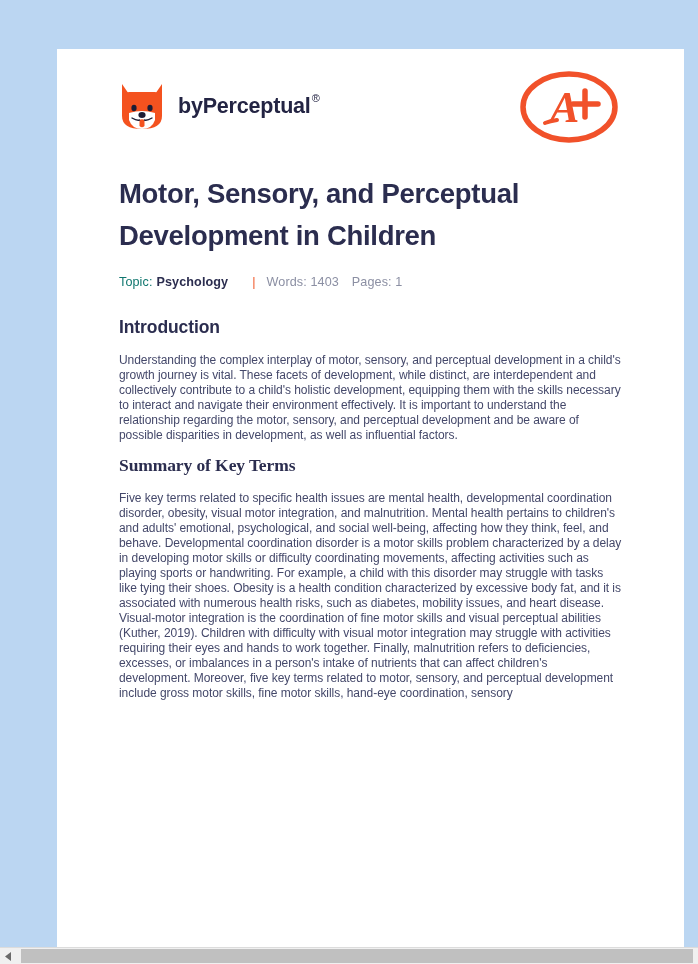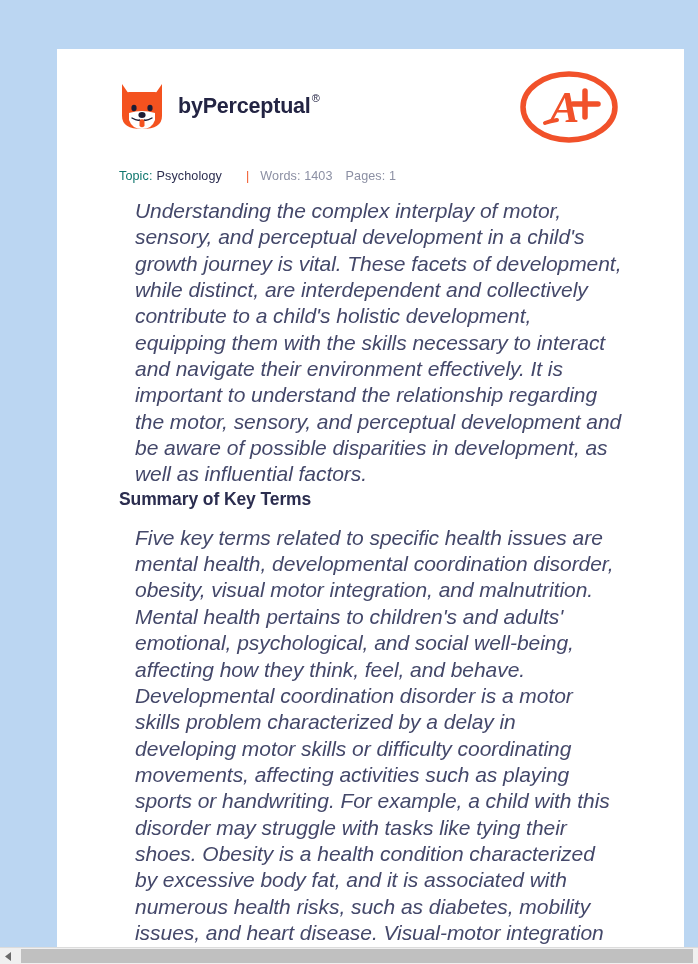--- a/index.html
+++ b/index.html
@@ -103,47 +103,46 @@
     font-size: 12.6px;
     color: #8b8fa3;
     display: flex;
     align-items: center;
     white-space: nowrap;
     letter-spacing: 0.1px;
   }
   .doc-meta .meta-label { color: #0f766e; }
   .doc-meta .meta-strong {
     color: #2b2d4f;
-    font-weight: normal;
+    font-weight: bold;
     margin-left: 4px;
   }
   .doc-meta .meta-sep {
     color: #f1592a;
     margin: 0 11px;
   }
   .doc-meta .meta-item { margin-right: 13px; }
 
   
   .section-head {
     font-size: 17.5px;
     font-weight: bold;
     color: #2b2d4f;
     margin: 28px 0 0 0;
     letter-spacing: -0.1px;
   }
-  .section-head.tight { margin-top: 1px; }
+  .section-head.tight { margin-top: 12px; font-family: Liberation Serif, serif; }
 
   .body-par {
-    font-size: 21px;
+    font-size: 12px;
     line-height: 1.255;
     color: #44486a;
-    margin: 15px 0 0 16px;
+    margin: 15px 0 0 0;
     text-align: left;
     letter-spacing: -0.05px;
-    font-style: italic;
   }
 
   
   .h-scrollbar {
     position: absolute;
     left: 0;
     bottom: 0;
     width: 698px;
     height: 17px;
     background: #f0f0f0;
@@ -214,28 +213,30 @@
       </div>
 
       <svg class="grade-badge" viewBox="0 0 105 80">
         <ellipse cx="52" cy="40" rx="46" ry="33" fill="none" stroke="#f1512a" stroke-width="5.5" stroke-linecap="round"></ellipse>
         <path d="M28 56 Q33 54 40 53" fill="none" stroke="#f1512a" stroke-width="4" stroke-linecap="round"></path>
         <text x="33" y="55" font-family="'Liberation Serif', serif" font-style="italic" font-weight="bold" font-size="44" fill="#f1512a">A</text>
         <path d="M68 24 L68 50 M56 37 L81 37" stroke="#f1512a" stroke-width="5.5" stroke-linecap="round"></path>
       </svg>
     </div>
 
+    <h1 class="doc-title">Motor, Sensory, and Perceptual Development in Children</h1>
 
     <div class="doc-meta">
       <span class="meta-item"><span class="meta-label">Topic:</span><span class="meta-strong">Psychology</span></span>
       <span class="meta-sep">|</span>
       <span class="meta-item">Words: 1403</span>
       <span class="meta-item">Pages: 1</span>
     </div>
 
+    <h2 class="section-head">Introduction</h2>
     <p class="body-par">Understanding the complex interplay of motor, sensory, and perceptual development in a child's growth journey is vital. These facets of development, while distinct, are interdependent and collectively contribute to a child's holistic development, equipping them with the skills necessary to interact and navigate their environment effectively. It is important to understand the relationship regarding the motor, sensory, and perceptual development and be aware of possible disparities in development, as well as influential factors.</p>
 
     <h2 class="section-head tight">Summary of Key Terms</h2>
     <p class="body-par">Five key terms related to specific health issues are mental health, developmental coordination disorder, obesity, visual motor integration, and malnutrition. Mental health pertains to children's and adults' emotional, psychological, and social well-being, affecting how they think, feel, and behave. Developmental coordination disorder is a motor skills problem characterized by a delay in developing motor skills or difficulty coordinating movements, affecting activities such as playing sports or handwriting. For example, a child with this disorder may struggle with tasks like tying their shoes. Obesity is a health condition characterized by excessive body fat, and it is associated with numerous health risks, such as diabetes, mobility issues, and heart disease. Visual-motor integration is the coordination of fine motor skills and visual perceptual abilities (Kuther, 2019). Children with difficulty with visual motor integration may struggle with activities requiring their eyes and hands to work together. Finally, malnutrition refers to deficiencies, excesses, or imbalances in a person's intake of nutrients that can affect children's development. Moreover, five key terms related to motor, sensory, and perceptual development include gross motor skills, fine motor skills, hand-eye coordination, sensory</p>
 
   </div>
 </div>
 
 <div class="h-scrollbar">
   <div class="scroll-arrow">

